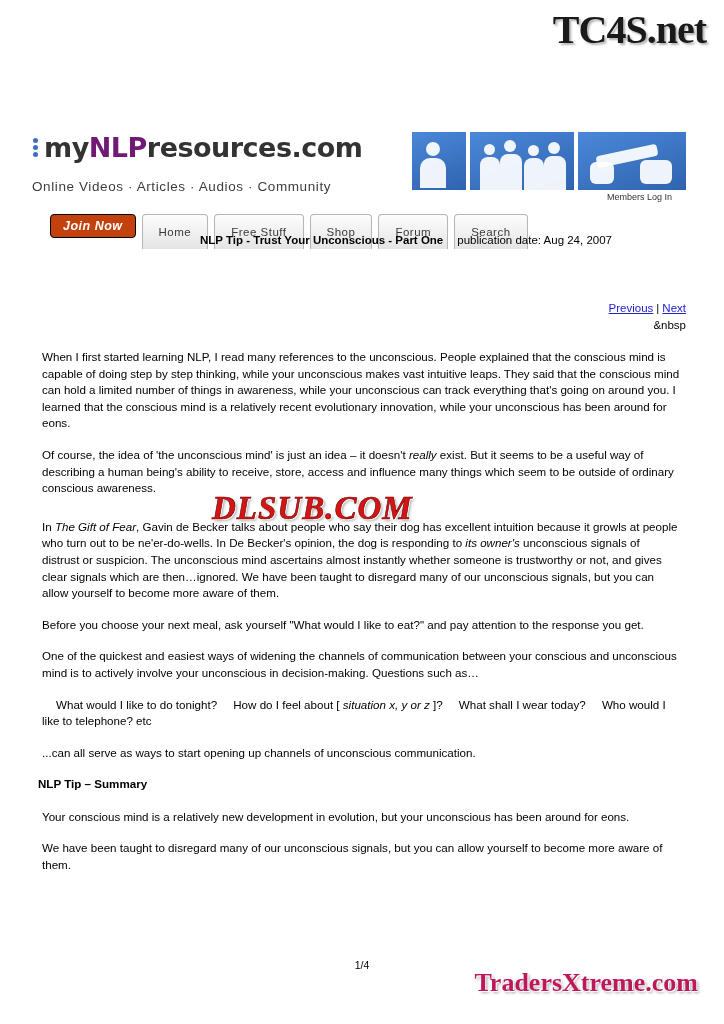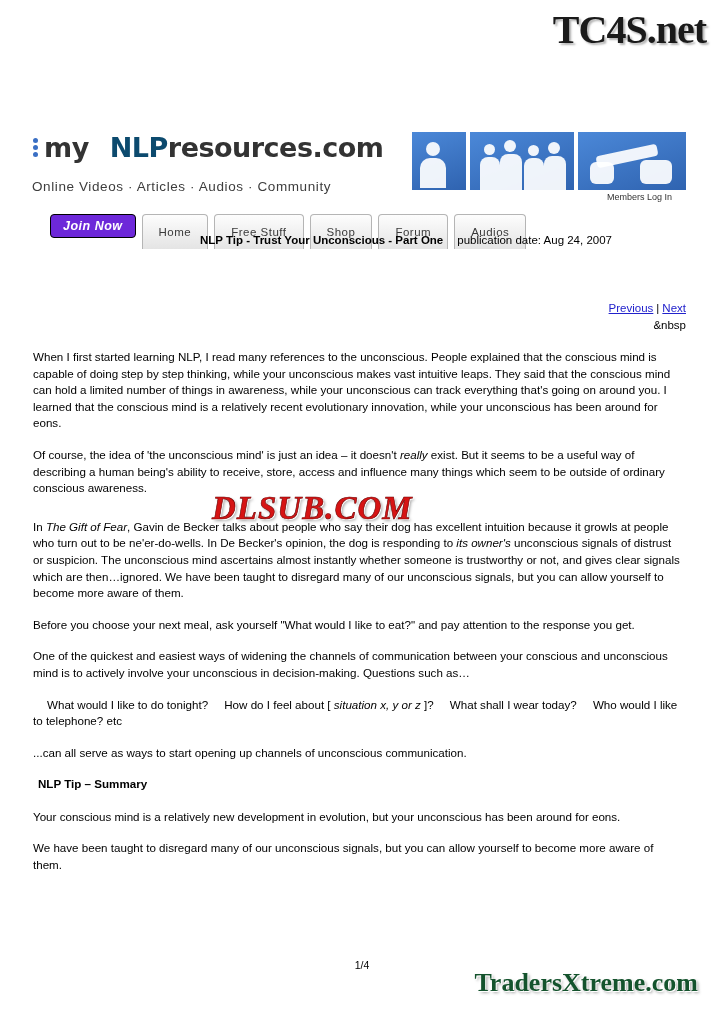--- a/index.html
+++ b/index.html
@@ -44,21 +44,21 @@
     width: 350px;
   }
   .logo-line1 {
     font-family: "DejaVu Sans", sans-serif;
     font-size: 27px;
     font-weight: bold;
     letter-spacing: -0.5px;
     color: #222;
     white-space: nowrap;
   }
-  .logo-line1 .nlp { color: #0c4a6e; margin-left: 21px; }
+  .logo-line1 .nlp { color: #701a75; }
   .logo-line1 .my { color: #333; }
   .logo-dots {
     display: inline-block;
     width: 12px;
     height: 26px;
     position: relative;
     vertical-align: top;
   }
   .logo-dots i {
     position: absolute;
@@ -130,21 +130,21 @@
     text-align: center;
     background: linear-gradient(#fdfdfd,#e4e4e4);
     border: 1px solid #b5b5b5;
     border-bottom: none;
     border-radius: 4px 4px 0 0;
     margin-right: 6px;
     letter-spacing: 0.5px;
     white-space: nowrap;
   }
   .nav-btn.join {
-    background: #6d28d9;
+    background: #c2410c;
     color: #ffffff;
     font-weight: bold;
     font-style: italic;
     border: 1px solid #000;
     border-radius: 4px;
     height: 22px;
     line-height: 22px;
     font-size: 12.5px;
     padding: 0 12px;
   }
@@ -195,21 +195,21 @@
   .content {
     position: absolute;
     left: 32px;
     top: 349px;
     width: 648px;
     font-size: 11.6px;
     line-height: 16.6px;
     color: #000;
     text-align: left;
   }
-  .content p { margin: 0 0 15px 1px; }
+  .content p { margin: 0 0 15px 10px; }
   .summary-head {
     font-weight: bold;
     margin: 0 0 16px 6px;
     font-size: 11.6px;
   }
   .q-line { text-indent: 14px; }
   .gap-lg { margin-bottom: 30px; }
 
   
   .dlsub {
@@ -236,21 +236,21 @@
     font-size: 10.5px;
     color: #000;
   }
   .tx-wm {
     position: absolute;
     right: 26px;
     bottom: 26px;
     font-family: "Liberation Serif", serif;
     font-size: 26px;
     font-weight: bold;
-    color: #14532d;
+    color: #be185d;
     text-shadow: 1px 1px 0 #ffffff, 2px 2px 3px rgba(0,0,0,0.35);
   }
   em { font-style: italic; }
 </style>
 </head>
 <body>
 
 <div class="tc4s-wm">TC4S.net</div>
 
 <div class="banner">
@@ -285,21 +285,21 @@
     <div class="members">Members Log In</div>
   </div>
 </div>
 
 <div class="nav">
   <div class="nav-btn join">Join Now</div>
   <div class="nav-btn">Home</div>
   <div class="nav-btn">Free Stuff</div>
   <div class="nav-btn">Shop</div>
   <div class="nav-btn">Forum</div>
-  <div class="nav-btn">Audios</div>
+  <div class="nav-btn">Search</div>
 </div>
 
 <div class="title-row">
   <span class="art-title">NLP Tip - Trust Your Unconscious - Part One</span><span class="pubdate">publication date: Aug 24, 2007</span>
 </div>
 
 <div class="prevnext">
   <a>Previous</a><span class="sep">|</span><a>Next</a>
 </div>
 <div class="nbsp-line">&amp;nbsp</div>

